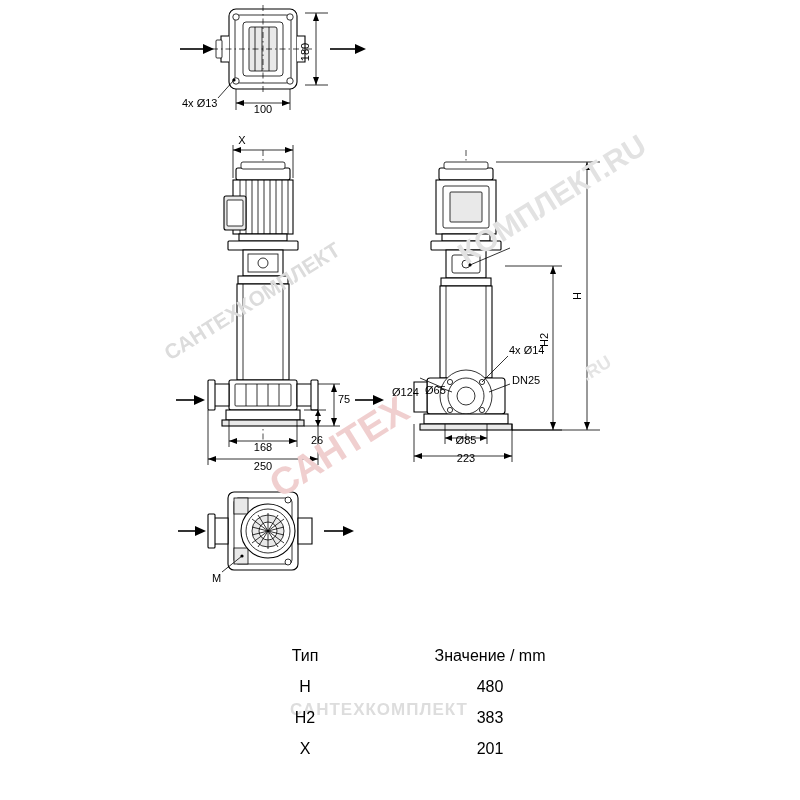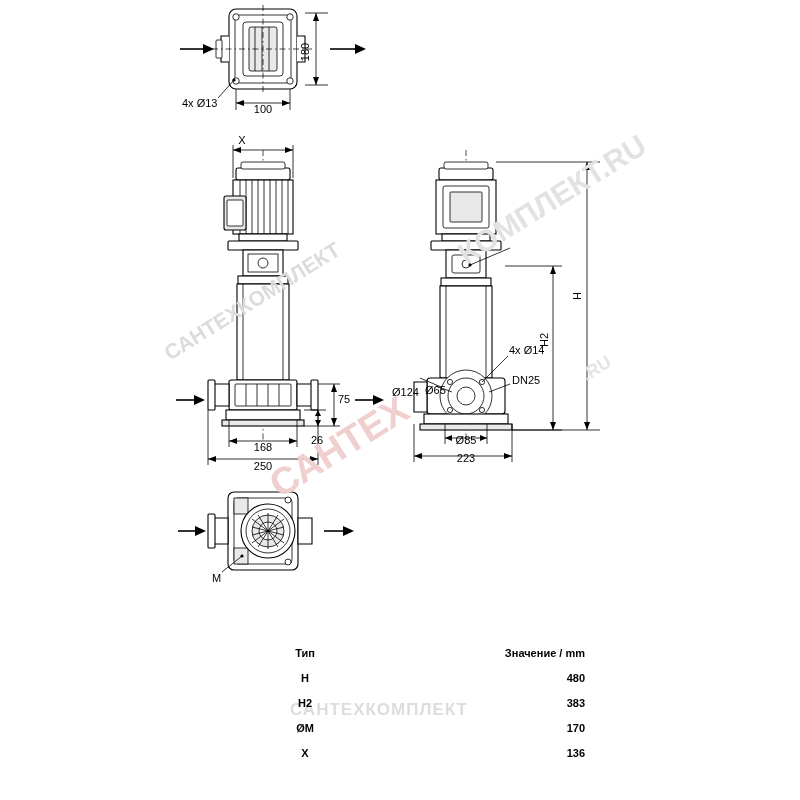--- a/index.html
+++ b/index.html
@@ -72,32 +72,32 @@
   }
   table.spec {
     position: absolute;
     left: 225px;
     top: 640px;
     width: 360px;
     border-collapse: collapse;
   }
   table.spec th, table.spec td {
     font-family: "Liberation Sans", sans-serif;
-    font-size: 11px;
-    font-weight: bold;
+    font-size: 16px;
+    font-weight: normal;
     text-align: left;
     padding: 6.5px 0;
     color: #000;
   }
   table.spec th.col-type, table.spec td.col-type {
     width: 160px;
     text-align: center;
   }
   table.spec th.col-val, table.spec td.col-val {
-    text-align: right;
+    text-align: center;
     padding-left: 10px;
     margin-top: 12px;
   }
   .dim-text {
     font-family: "Liberation Sans", sans-serif;
     font-size: 11px;
     fill: #000;
   }
   .ln { stroke: #000; fill: none; }
   .thin { stroke-width: 0.8; }
@@ -405,23 +405,19 @@
     <tbody>
       <tr>
         <td class="col-type">H</td>
         <td class="col-val">480</td>
       </tr>
       <tr>
         <td class="col-type">H2</td>
         <td class="col-val">383</td>
       </tr>
       <tr>
-        <td class="col-type">ØM</td>
-        <td class="col-val">170</td>
-      </tr>
-      <tr>
         <td class="col-type">X</td>
-        <td class="col-val">136</td>
+        <td class="col-val">201</td>
       </tr>
     </tbody>
   </table>
 
 </div>
 
 </body></html>

